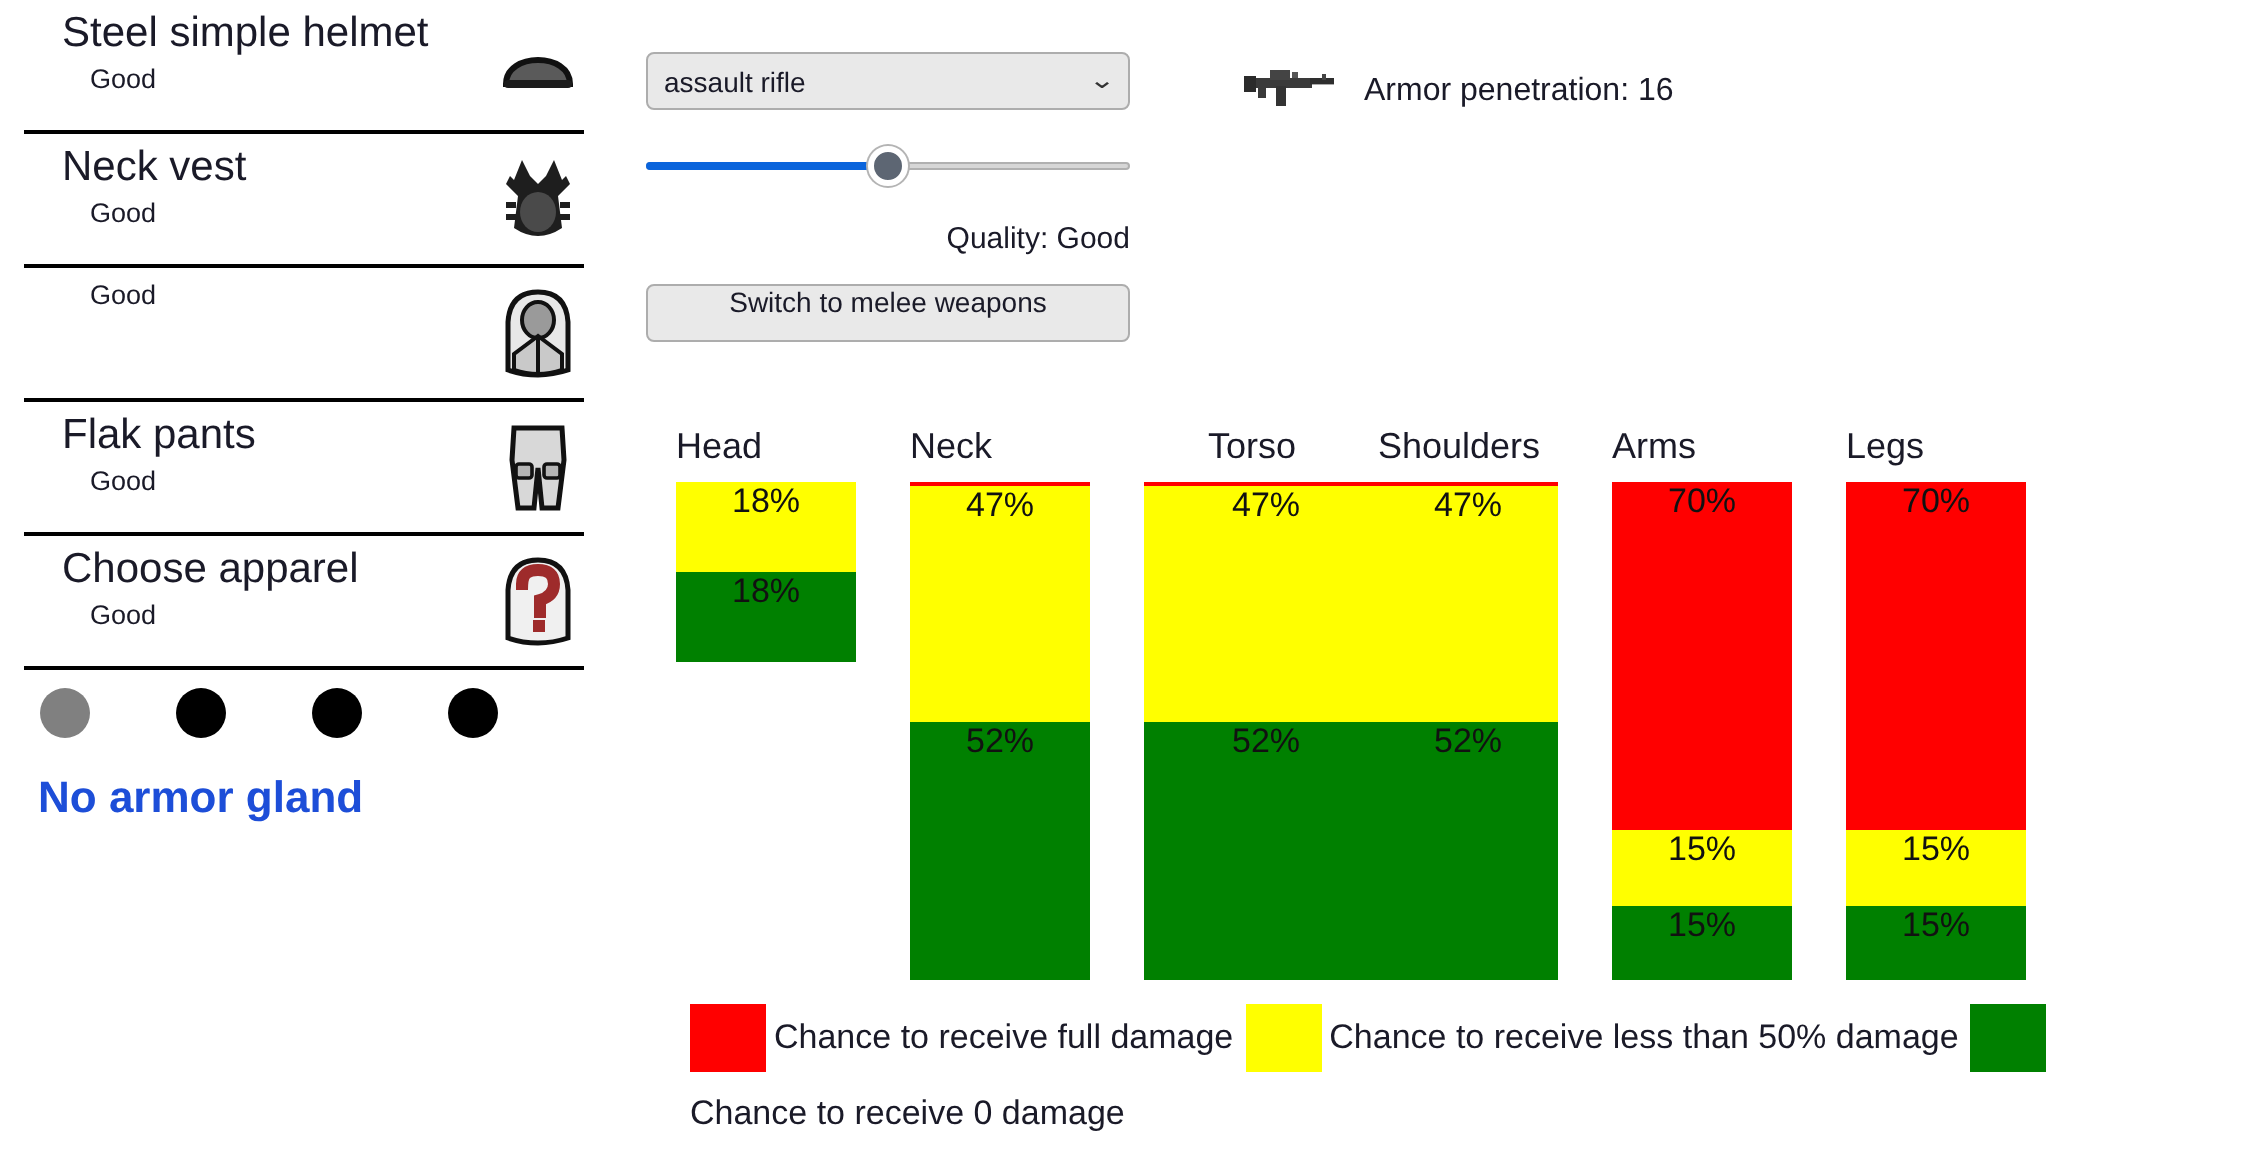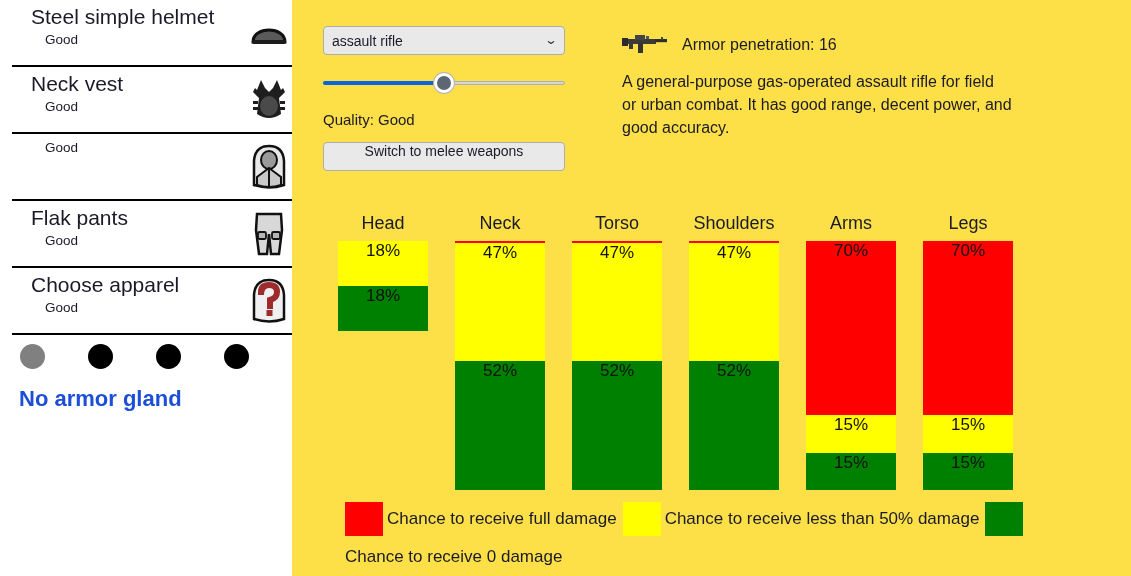--- a/index.html
+++ b/index.html
@@ -60,21 +60,21 @@
   }
   .gland-label {
     position: absolute; left: 19px; top: 386px;
     font-size: 22px; color: #1d4ed8; font-weight: bold;
   }
 
   
   #main {
     position: absolute; left: 292px; top: 0;
     width: 839px; height: 576px;
-    background: #fde047;
+    background: #ffffff;
   }
 
   
   .weapon-select {
     position: absolute; left: 31px; top: 26px;
     width: 242px; height: 29px;
     background: #e9e9e9;
     border: 1px solid #adadad;
     border-radius: 4px;
     box-sizing: border-box;
@@ -113,21 +113,21 @@
     width: 20px; height: 20px;
     background: #5d6673;
     border: 3px solid #ffffff;
     border-radius: 50%;
     box-sizing: border-box;
     box-shadow: 0 0 0 1px #b4b4b4;
   }
   .quality-label {
     position: absolute; left: 31px; top: 111px;
     width: 242px;
-    text-align: left;
+    text-align: right;
     font-size: 15px; color: #1a1a28;
   }
 
   .melee-button {
     position: absolute; left: 31px; top: 142px;
     width: 242px; height: 29px;
     background: #e9e9e9;
     border: 1px solid #adadad;
     border-radius: 4px;
     box-sizing: border-box;
@@ -147,21 +147,20 @@
     font-size: 16px; color: #1a1a28;
     line-height: 23px;
   }
 
   
   #chart { position: absolute; left: 0; top: 0; width: 839px; height: 576px; }
   .bar-col { position: absolute; }
   .bar-header {
     position: absolute;
     width: 100%;
-    text-align: center;
     top: -28px;
     font-size: 18px;
     color: #1a1a28;
     white-space: nowrap;
   }
   .bar-stack {
     position: absolute; left: 0; top: 0;
     width: 100%; height: 100%;
     display: flex; flex-direction: column;
   }
@@ -305,21 +304,20 @@
           <rect x="13" y="5" width="10" height="5" fill="#444"></rect>
           <rect x="16" y="13" width="5" height="10" fill="#333"></rect>
           <rect x="7" y="13" width="4" height="6" fill="#3a3a3a"></rect>
           <rect x="24" y="6" width="3" height="3" fill="#555"></rect>
           <rect x="39" y="7" width="2" height="3" fill="#444"></rect>
         </svg>
       </span>
       <span class="ap-text">Armor penetration: 16</span>
     </div>
 
-    <div class="weapon-desc">A general-purpose gas-operated assault rifle for field or urban combat. It has good range, decent power, and good accuracy.</div>
 
     <div id="chart">
         <div class="bar-col" style="left: 46px; top: 241px; width: 90px; height: 249px;">
           <div class="bar-header">Head</div>
           <div class="bar-stack">
             <div class="bar-seg" style="background: rgb(255, 255, 0); height: 44.82px;">
               <span>18%</span>
             </div>
             <div class="bar-seg" style="background: rgb(0, 128, 0); height: 44.82px;">
               <span>18%</span>
@@ -331,21 +329,21 @@
           <div class="bar-stack">
             <div class="bar-seg" style="background: rgb(255, 0, 0); height: 2.49px;"></div>
             <div class="bar-seg" style="background: rgb(255, 255, 0); height: 117.03px;">
               <span>47%</span>
             </div>
             <div class="bar-seg" style="background: rgb(0, 128, 0); height: 129.48px;">
               <span>52%</span>
             </div>
           </div>
         </div>
-        <div class="bar-col" style="left: 280px; top: 241px; width: 90px; height: 249px;">
+        <div class="bar-col" style="left: 280px; top: 241px; width: 90px; height: 249px; padding-left: 32px;">
           <div class="bar-header">Torso</div>
           <div class="bar-stack">
             <div class="bar-seg" style="background: rgb(255, 0, 0); height: 2.49px;"></div>
             <div class="bar-seg" style="background: rgb(255, 255, 0); height: 117.03px;">
               <span>47%</span>
             </div>
             <div class="bar-seg" style="background: rgb(0, 128, 0); height: 129.48px;">
               <span>52%</span>
             </div>
           </div>

